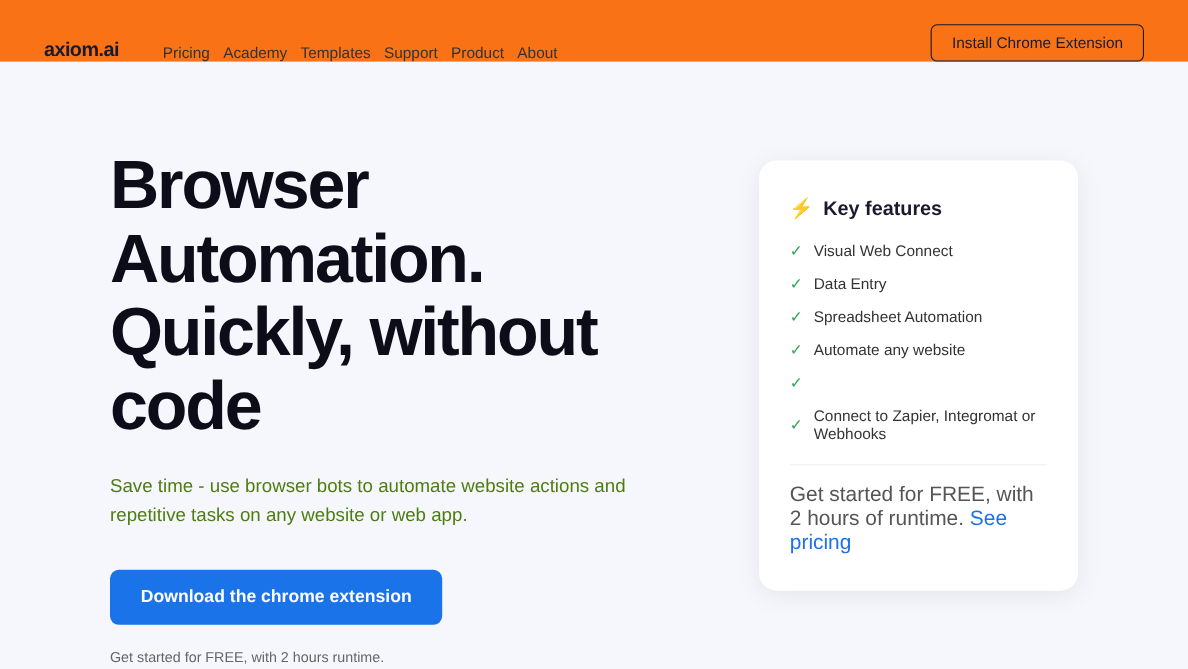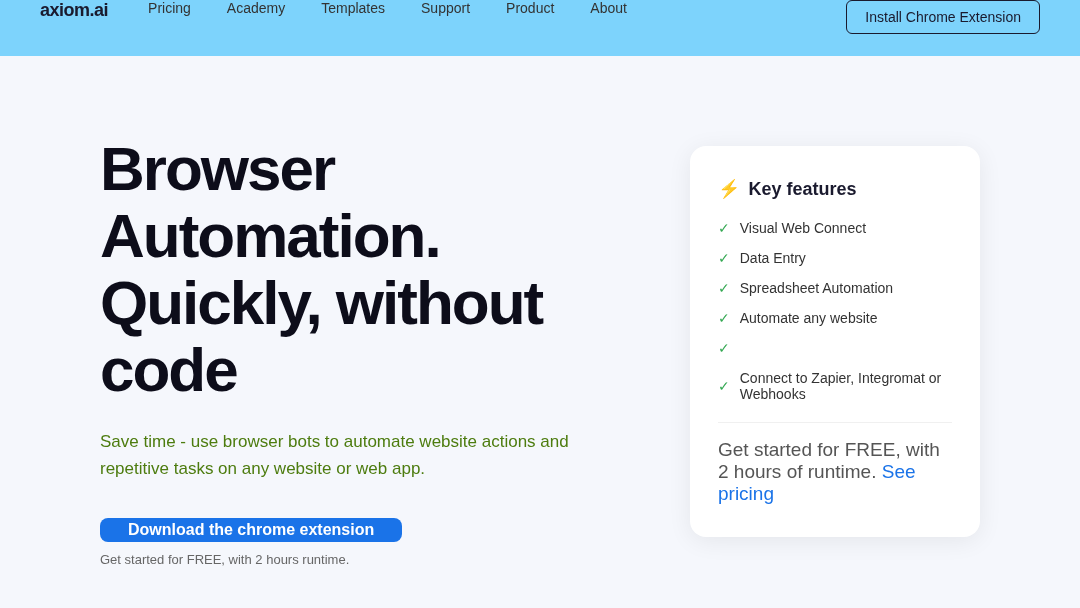--- a/index.html
+++ b/index.html
@@ -6,38 +6,38 @@
     body {
       font-family: -apple-system, BlinkMacSystemFont, 'Segoe UI', Helvetica, Arial, sans-serif;
       background: #f5f7fc;
       color: #1a1a2e;
       min-height: 100vh;
     }
 
     
     nav {
       display: flex;
-      align-items: flex-start;
+      align-items: flex-end;
       padding: 0 40px;
       height: 56px;
-      background: #7dd3fc;
+      background: #f97316;
       position: sticky;
       top: 0;
       z-index: 100;
     }
     .nav-logo {
       font-size: 18px;
       font-weight: 700;
       color: #1a1a2e;
       margin-right: 40px;
       letter-spacing: -0.5px;
     }
     .nav-links {
       display: flex;
-      gap: 36px;
+      gap: 12px;
       flex: 1;
     }
     .nav-link {
       font-size: 14px;
       color: #333;
       text-decoration: none;
       cursor: pointer;
     }
     .nav-cta {
       background: transparent;
@@ -77,24 +77,25 @@
       color: #4d7c0f;
       line-height: 1.6;
       margin-bottom: 36px;
       max-width: 520px;
     }
     .hero-cta-btn {
       background: #1a73e8;
       color: #fff;
       border: none;
       border-radius: 8px;
-      padding: 3px 28px;
+      padding: 16px 28px;
       font-size: 16px;
       font-weight: 600;
       cursor: pointer;
+      margin-bottom: 12px;
       display: inline-block;
     }
     .hero-free-text {
       font-size: 13px;
       color: #666;
       margin-top: 10px;
     }
 
     
     .features-card {

